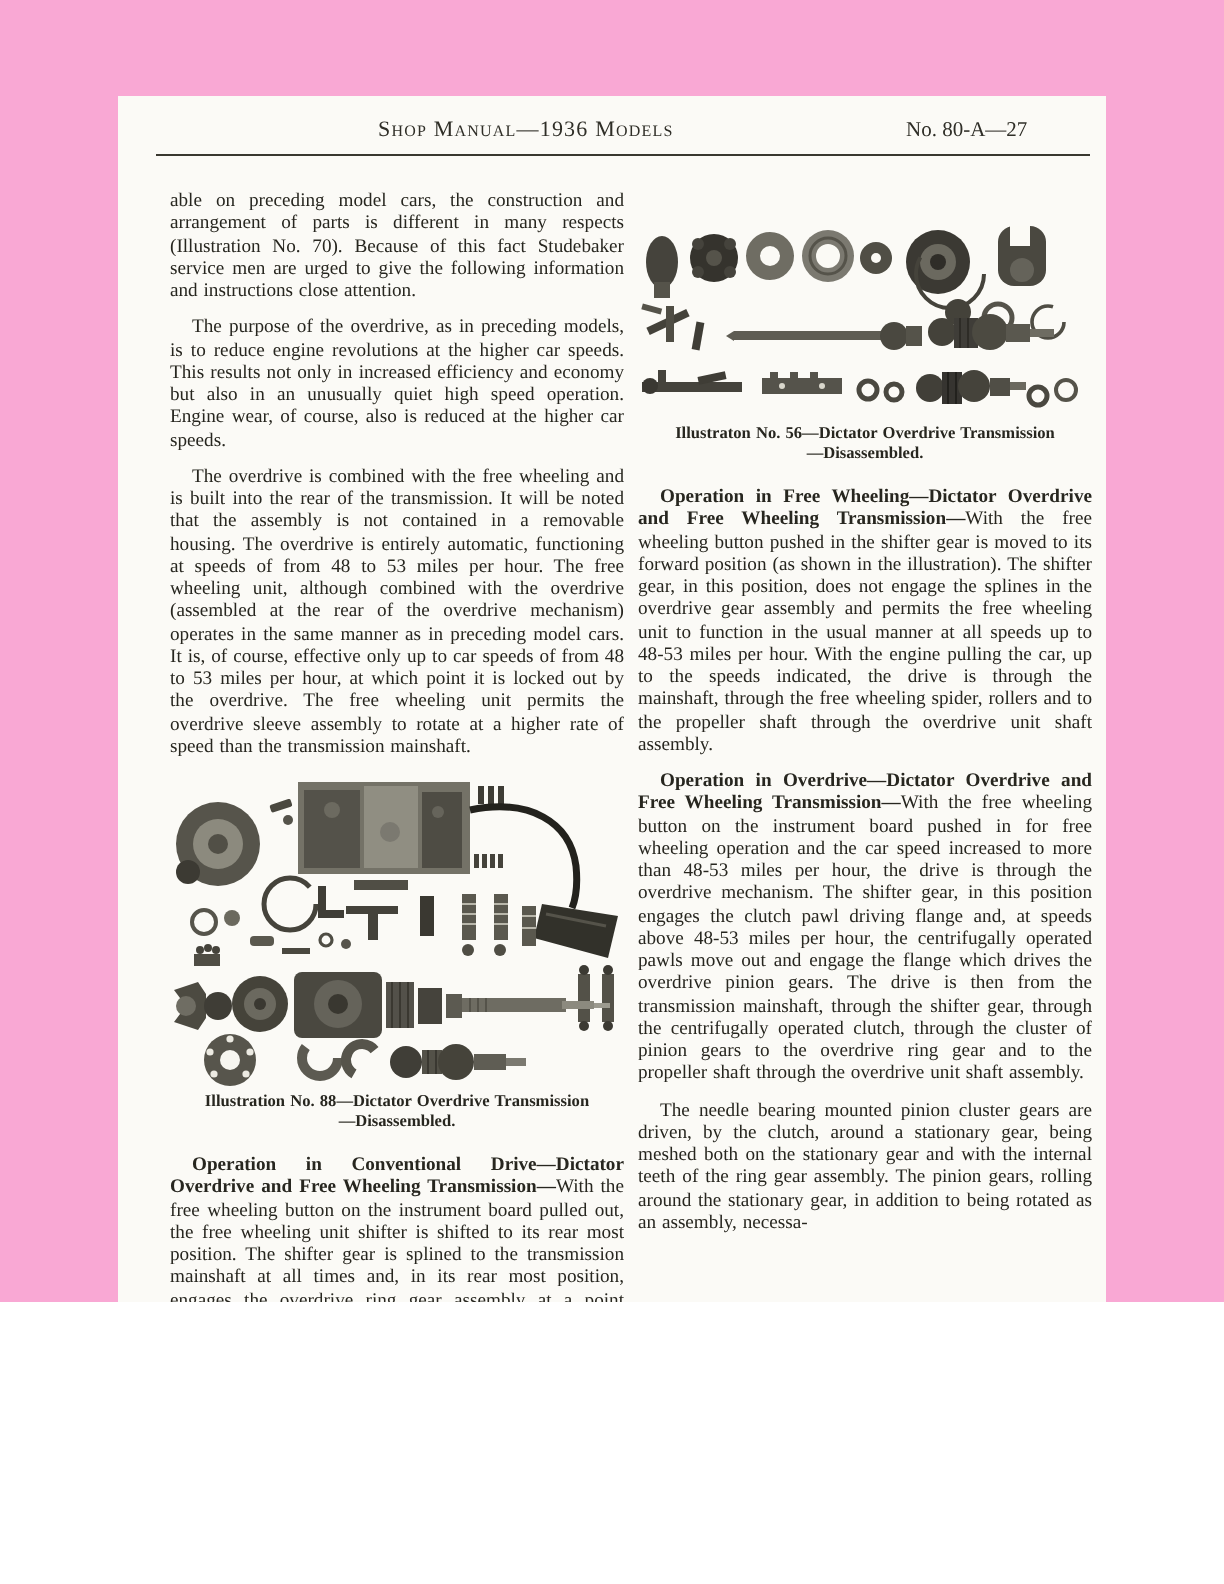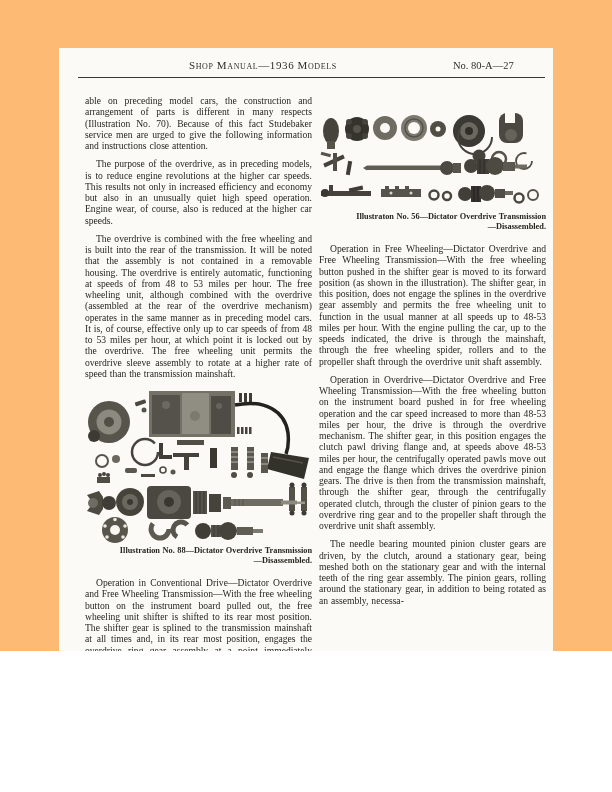--- a/index.html
+++ b/index.html
@@ -1,44 +1,44 @@
 <!DOCTYPE html>
 <html><head>
 <meta charset="utf-8">
 <style>
   html,body{margin:0;padding:0;}
   body{
     width:612px;height:792px;background:#ffffff;
     font-family:"Liberation Serif","DejaVu Serif",serif;
     -webkit-font-smoothing:antialiased;
   }
-  .canvas{position:relative;width:612px;height:651px;overflow:hidden;background:#fdba74;}
+  .canvas{position:relative;width:612px;height:651px;overflow:hidden;background:#f9a8d4;}
   .page{position:absolute;left:59px;top:48px;width:494px;height:694px;background:#fbfaf6;}
   .running-head{position:absolute;left:0;top:0;width:100%;height:30px;}
   .rh-title{
     position:absolute;left:130px;top:11px;
     font-variant:small-caps;font-size:11px;letter-spacing:.6px;color:#2f2e27;white-space:nowrap;
   }
   .rh-pageno{position:absolute;left:394px;top:12px;font-size:10.5px;color:#2f2e27;white-space:nowrap;}
   .head-rule{position:absolute;left:19px;top:29px;width:467px;border-top:1.6px solid #39382f;}
   .col{
     position:absolute;top:47px;width:227px;
     font-size:9.6px;line-height:11.25px;color:#27261f;
     text-align:justify;word-spacing:.5px;
   }
   .col.left{left:26px;}
   .col.right{left:260px;}
   .body-p{margin:0 0 7px 0;text-indent:11px;}
   .body-p.cont{text-indent:0;}
-  .lead{font-weight:normal;}
+  .lead{font-weight:bold;}
   .figure{margin:12px 0 3px 0;}
   .figure svg{display:block;}
   .fig56{margin-top:14px;}
   .caption{
-    margin:0 0 11px 0;text-indent:0;text-align:right;
+    margin:0 0 11px 0;text-indent:0;text-align:center;
     font-weight:bold;font-size:8.3px;line-height:10px;color:#27261f;
   }
   .smudge{position:absolute;border-radius:50%;background:rgba(165,162,142,.16);}
 </style>
 </head>
 <body>
 
 <div class="canvas">
   <div class="page">
 

